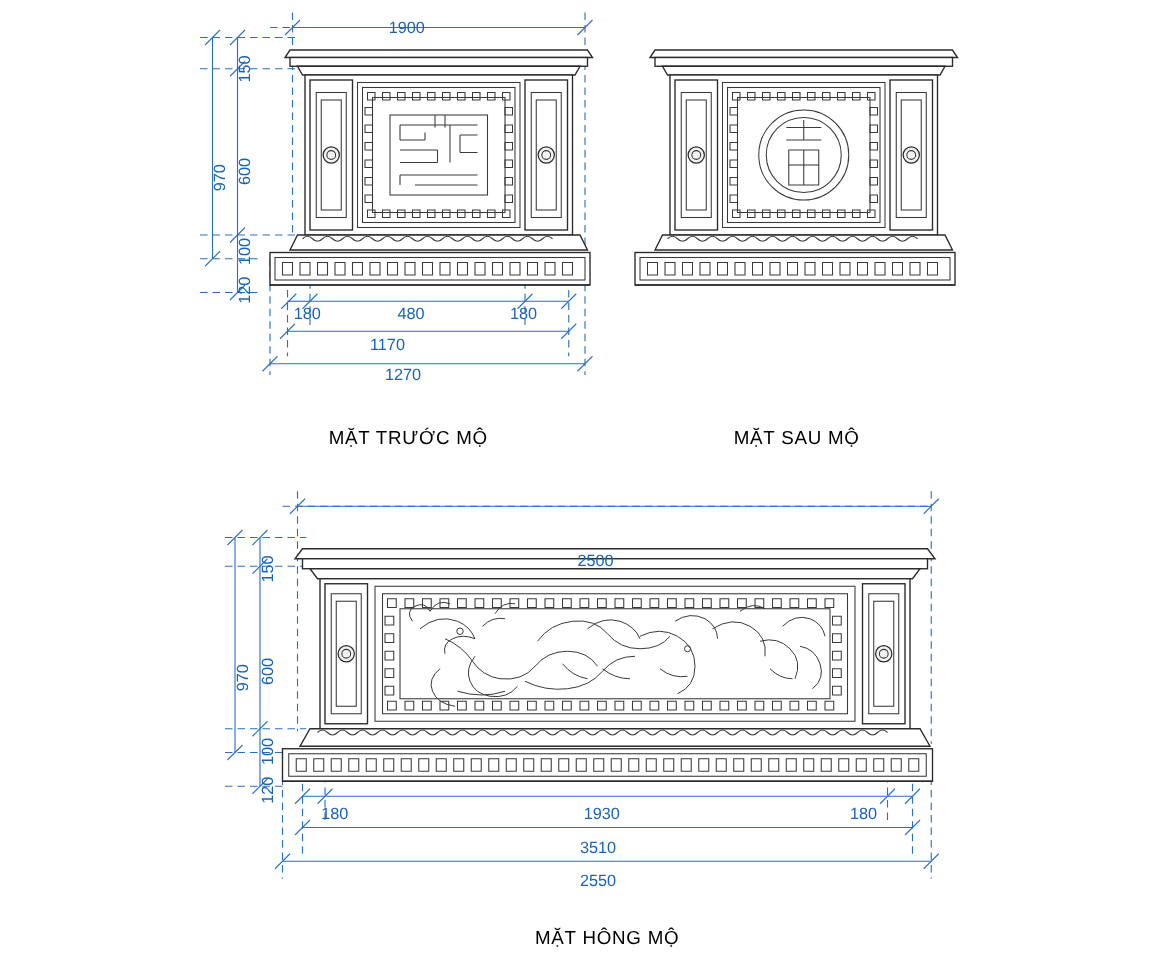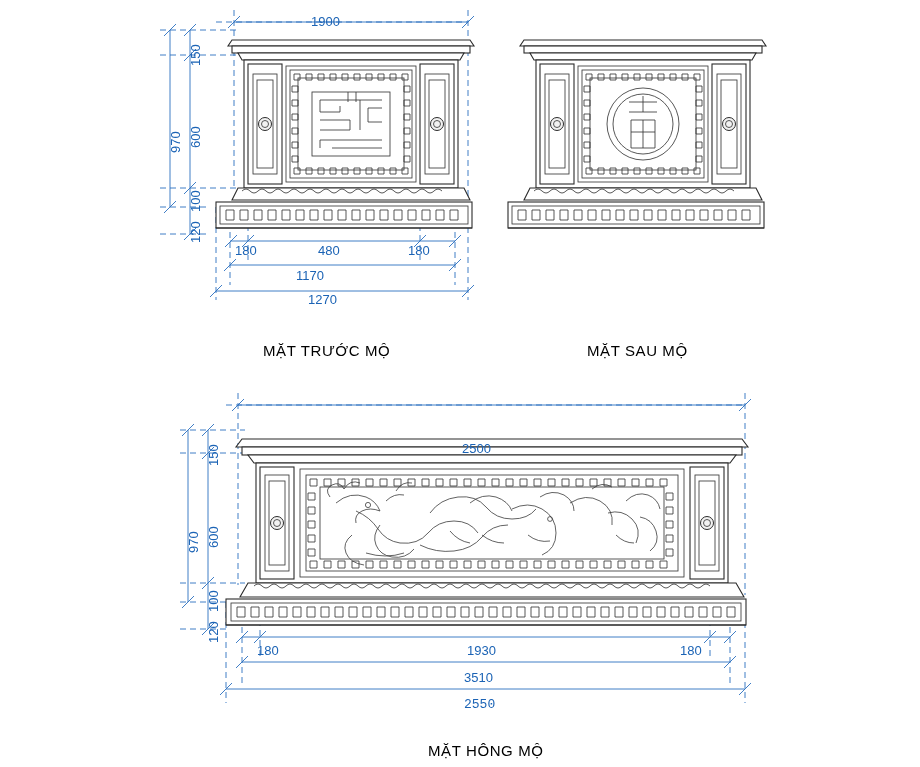--- a/index.html
+++ b/index.html
@@ -351,17 +351,17 @@
   <div class="dim-text" style="left:462px; top:393px;margin-top:48px;">2500</div>
   <div class="dim-text vert" style="left:206px; top:466px;">150</div>
   <div class="dim-text vert" style="left:206px; top:548px;">600</div>
   <div class="dim-text vert" style="left:186px; top:553px;">970</div>
   <div class="dim-text vert" style="left:206px; top:612px;">100</div>
   <div class="dim-text vert" style="left:206px; top:643px;">120</div>
   <div class="dim-text" style="left:257px; top:643px;">180</div>
   <div class="dim-text" style="left:467px; top:643px;">1930</div>
   <div class="dim-text" style="left:680px; top:643px;">180</div>
   <div class="dim-text" style="left:464px; top:670px;">3510</div>
-  <div class="dim-text" style="left:464px; top:697px;font-family:Liberation Mono, monospace;">2550</div>
+  <div class="dim-text" style="left:464px; top:697px;">2550</div>
 
   <div class="caption" style="left:428px; top:742px;">MẶT HÔNG MỘ</div>
 
 </div>
 
 </body></html>

